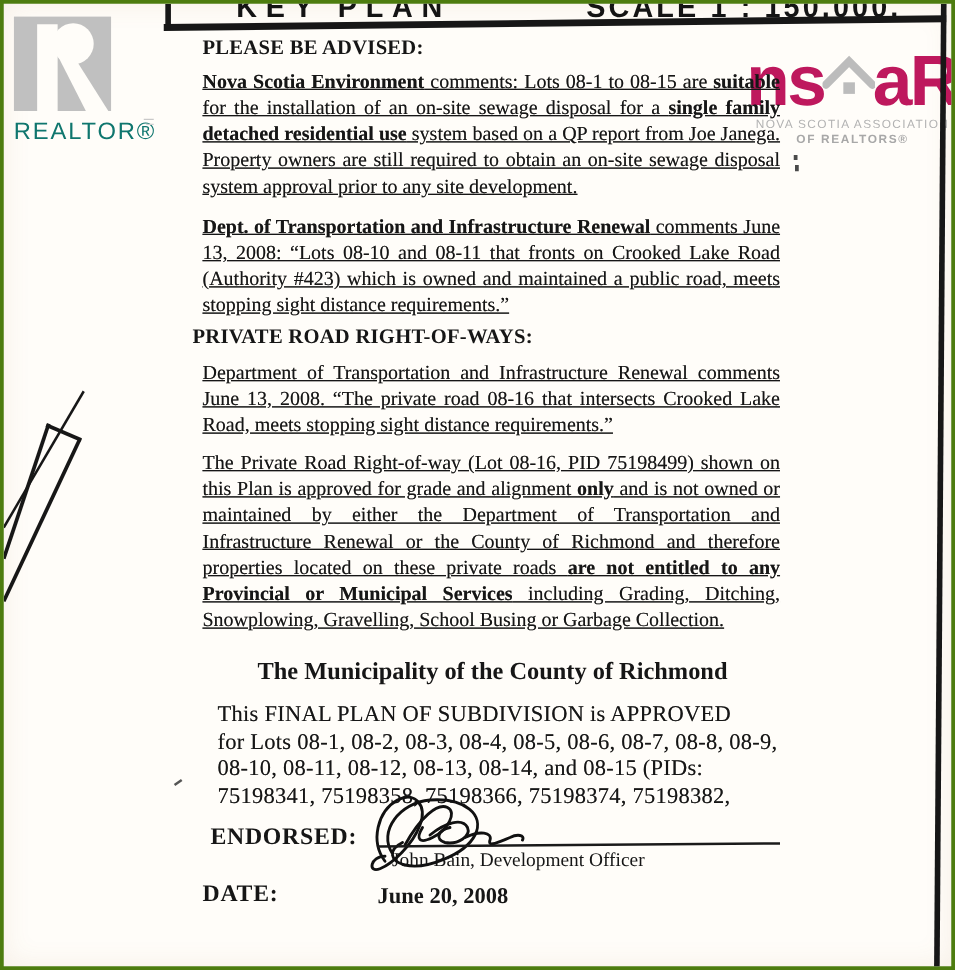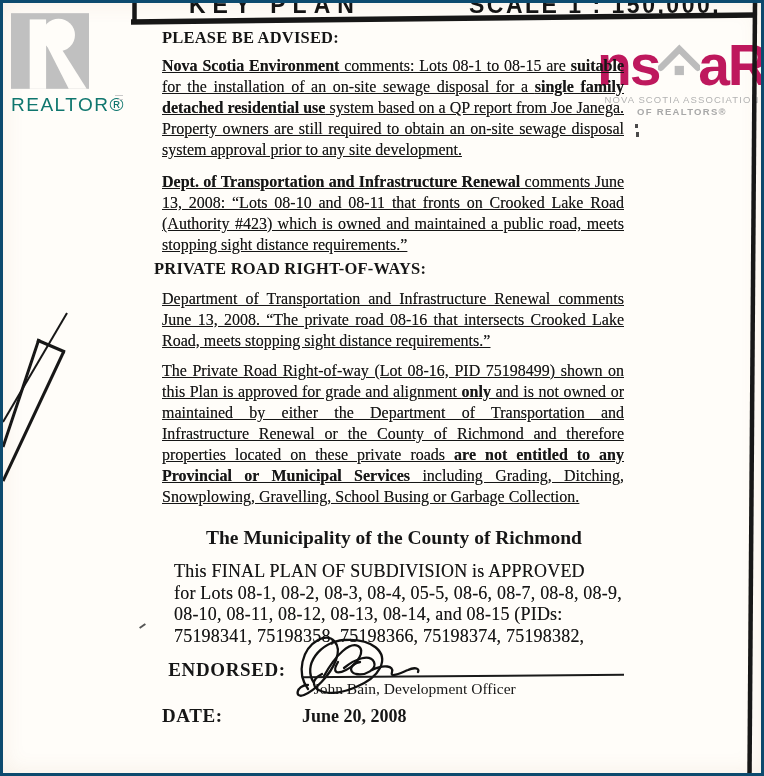--- a/index.html
+++ b/index.html
@@ -1,18 +1,18 @@
 <!DOCTYPE html>
 <html><head>
 <meta charset="utf-8">
 <style>
   html,body { margin:0; padding:0; background:#e8e8e8; }
   .page {
     position:relative; width:764px; height:776px; box-sizing:border-box;
-    background:#fffdf9; border:3px solid #0c4a6e; overflow:hidden;
+    background:#fffdf9; border:3px solid #4d7c0f; overflow:hidden;
     font-family:"Liberation Serif", serif; color:#161616;
     box-shadow: inset 0 0 22px rgba(170,110,60,0.10);
   }
   
   .keyplan-text {
     position:absolute; font-family:"Liberation Sans", sans-serif; font-weight:bold;
     color:#141414; font-size:23px; white-space:nowrap; transform:scaleY(1.04);
   }
   .kp-title { top:-11px; left:186px; letter-spacing:7px; }
   .kp-scale { top:-11px; left:466px; letter-spacing:2.5px; }
@@ -97,21 +97,21 @@
     <div class="h-private">PRIVATE ROAD RIGHT-OF-WAYS:</div>
 
     <p class="para para-row"><span>Department of Transportation and Infrastructure Renewal comments June 13, 2008. “The private road 08-16 that intersects Crooked Lake Road, meets stopping sight distance requirements.”</span></p>
 
     <p class="para para-big"><span>The Private Road Right-of-way (Lot 08-16, PID 75198499) shown on this Plan is approved for grade and alignment </span><span class="b">only</span><span> and is not owned or maintained by either the Department of Transportation and Infrastructure Renewal or the County of Richmond and therefore properties located on these private roads </span><span class="b">are not entitled to any Provincial or Municipal Services</span><span> including Grading, Ditching, Snowplowing, Gravelling, School Busing or Garbage Collection.</span></p>
 
     <div class="h-muni">The Municipality of the County of Richmond</div>
 
     <div class="statement">
         <div>This FINAL PLAN OF SUBDIVISION is APPROVED</div>
-        <div>for Lots 08-1, 08-2, 08-3, 08-4, 05-5, 08-6, 08-7, 08-8, 08-9,</div>
+        <div>for Lots 08-1, 08-2, 08-3, 08-4, 08-5, 08-6, 08-7, 08-8, 08-9,</div>
         <div>08-10, 08-11, 08-12, 08-13, 08-14, and 08-15 (PIDs:</div>
         <div>75198341, 75198358, 75198366, 75198374, 75198382,</div>
       </div>
 
     <div class="endorse-row">
       <span class="lbl">ENDORSED:</span>
       <div class="sig-area">
         <svg class="signature-svg" width="150" height="82" viewBox="0 0 150 82">
           <g fill="none" stroke="#111" stroke-width="2.3" stroke-linecap="round">
             <path d="M20,66 C8,50 14,26 30,17 C44,10 54,21 48,37 C42,53 26,68 16,72 C6,76 8,62 20,62"></path>

